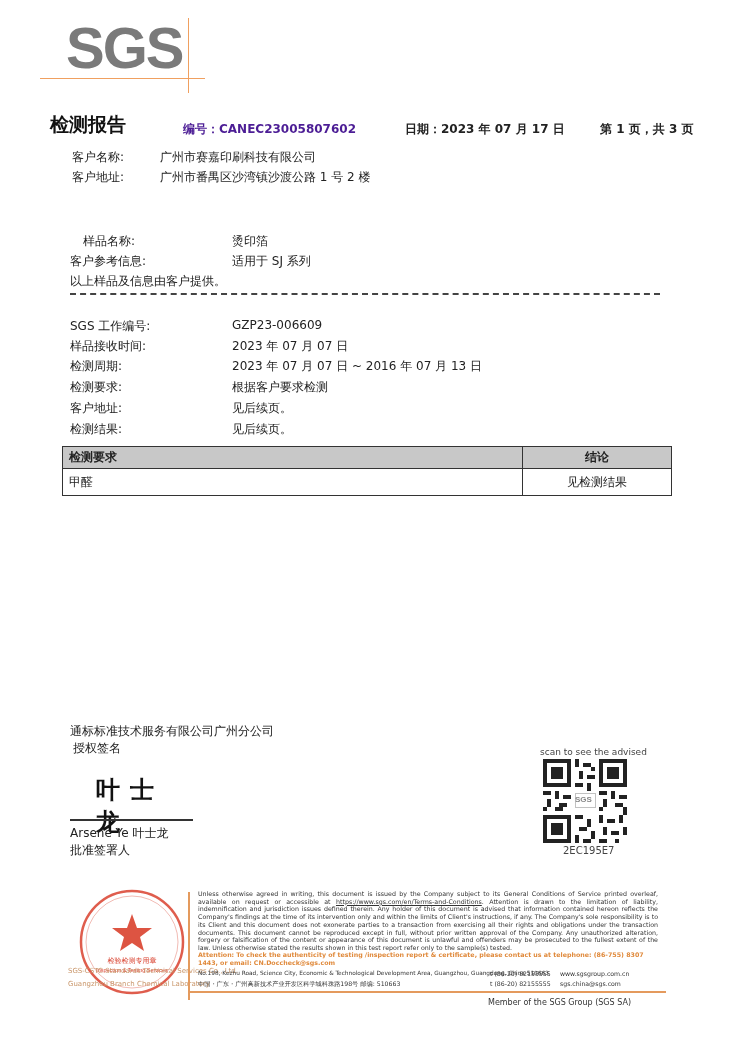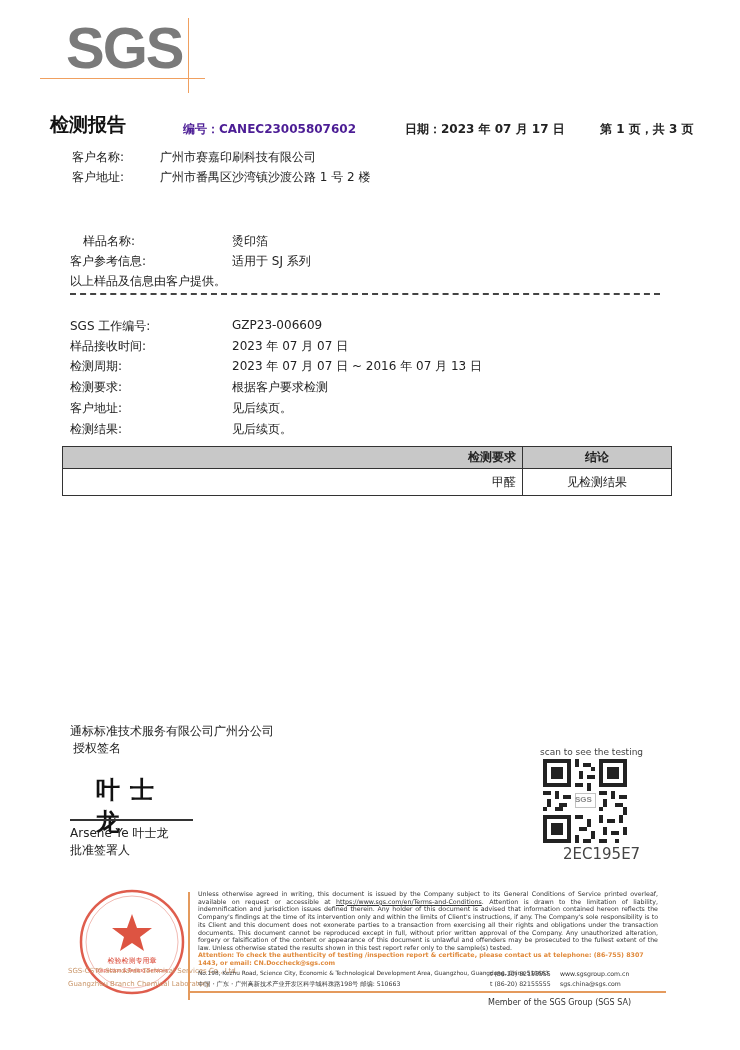--- a/index.html
+++ b/index.html
@@ -35,39 +35,39 @@
   }
 
   
   .result-table {
     left: 62px; top: 446px; width: 610px; border-collapse: collapse;
     font-size: 12px; color: #222;
   }
   .result-table th, .result-table td { border: 1.5px solid #333; padding: 2px 6px; }
   .result-table th { background: #c8c8c8; font-weight: bold; height: 14px; }
   .result-table td { height: 22px; }
-  .result-table th.left, .result-table td.left { text-align: right; }
+  .result-table th.left, .result-table td.left { text-align: left; }
   .result-table th.ctr, .result-table td.ctr { text-align: center; width: 136px; }
 
   
   .company { left: 70px; top: 723px; font-size: 12px; color: #222; }
   .auth { left: 73px; top: 740px; font-size: 12px; color: #222; }
   .sig-box { left: 72px; top: 760px; width: 122px; height: 58px; }
   .sig-glyph {
     position: absolute; left: 24px; top: 14px; font-family: "DejaVu Serif", serif;
     font-size: 24px; font-weight: bold; letter-spacing: 10px; color: #111;
   }
   .sig-line { left: 70px; top: 819px; width: 123px; height: 2px; background: #333; }
   .signer { left: 70px; top: 825px; font-size: 12px; color: #222; }
   .signer-role { left: 70px; top: 842px; font-size: 12px; color: #222; }
 
   
   .qr-caption { left: 540px; top: 747px; font-size: 9px; color: #444; }
   .qr { left: 543px; top: 759px; width: 84px; height: 84px; }
-  .qr-code-text { left: 563px; top: 845px; font-size: 15px; color: #444; }
+  .qr-code-text { left: 563px; top: 845px; font-size: 10px; color: #444; }
 
   
   .stamp { left: 78px; top: 888px; width: 108px; height: 108px; }
   .stamp-line1 { left: 68px; top: 967px; font-size: 7px; color: #c9966a; }
   .stamp-line2 { left: 68px; top: 980px; font-size: 7px; color: #c9966a; }
   .footer-vline { left: 188px; top: 892px; width: 1.5px; height: 108px; background: #e49a5d; }
   .legal {
     left: 198px; top: 890px; width: 460px; font-size: 6.3px; line-height: 7.7px;
     color: #333; text-align: justify;
   }
@@ -159,21 +159,21 @@
 
 <div class="abs company">通标标准技术服务有限公司广州分公司</div>
 <div class="abs auth">授权签名</div>
 <div class="abs sig-box">
   <div class="sig-glyph">叶士龙</div>
 </div>
 <div class="abs sig-line"></div>
 <div class="abs signer">Arsene Ye 叶士龙</div>
 <div class="abs signer-role">批准签署人</div>
 
-<div class="abs qr-caption">scan to see the testing</div>
+<div class="abs qr-caption">scan to see the advised</div>
 <div class="abs qr">
   <svg width="84" height="84" viewBox="0 0 21 21" shape-rendering="crispEdges">
     <rect width="21" height="21" fill="#fff"></rect>
     <g fill="#222">
       <rect x="0" y="0" width="7" height="1"></rect>
         <rect x="0" y="6" width="7" height="1"></rect>
         <rect x="0" y="0" width="1" height="7"></rect>
         <rect x="6" y="0" width="1" height="7"></rect>
         <rect x="2" y="2" width="3" height="3"></rect>
       <rect x="14" y="0" width="7" height="1"></rect>

